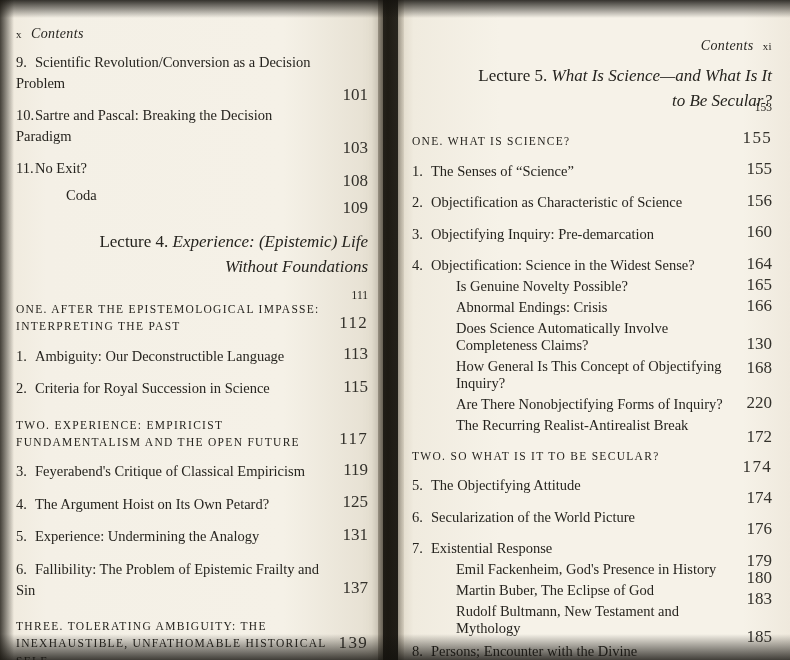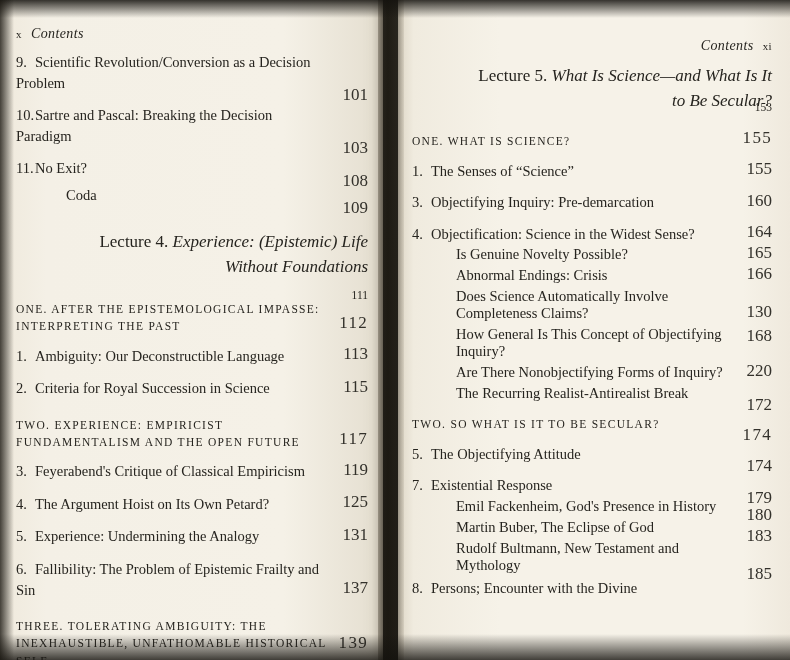--- a/index.html
+++ b/index.html
@@ -234,20 +234,24 @@
       <div class="sechead" style="margin-top:20px">
         <span>ONE. WHAT IS SCIENCE?</span>
         <span class="pg" style="bottom:0">155</span>
       </div>
 
       <div class="entry" style="margin-bottom:11px">
         <span class="num">1.</span><span>The Senses of “Science”</span>
         <span class="pg" style="bottom:0">155</span>
       </div>
       <div class="entry" style="margin-bottom:11px">
+        <span class="num">2.</span><span>Objectification as Characteristic of Science</span>
+        <span class="pg" style="bottom:0">156</span>
+      </div>
+      <div class="entry" style="margin-bottom:11px">
         <span class="num">3.</span><span>Objectifying Inquiry: Pre-demarcation</span>
         <span class="pg" style="bottom:0">160</span>
       </div>
       <div class="entry" style="margin-bottom:2px">
         <span class="num">4.</span><span>Objectification: Science in the Widest Sense?</span>
         <span class="pg" style="bottom:0">164</span>
       </div>
       <div class="sub">
         <span>Is Genuine Novelty Possible?</span>
         <span class="pg" style="bottom:0">165</span>
@@ -274,20 +278,24 @@
       </div>
 
       <div class="sechead" style="margin-top:14px">
         <span>TWO. SO WHAT IS IT TO BE SECULAR?</span>
         <span class="pg" style="bottom:-14px">174</span>
       </div>
 
       <div class="entry" style="margin-bottom:11px">
         <span class="num">5.</span><span>The Objectifying Attitude</span>
         <span class="pg" style="bottom:-14px">174</span>
+      </div>
+      <div class="entry" style="margin-bottom:11px">
+        <span class="num">6.</span><span>Secularization of the World Picture</span>
+        <span class="pg" style="bottom:-14px">176</span>
       </div>
       <div class="entry" style="margin-bottom:2px">
         <span class="num">7.</span><span>Existential Response</span>
         <span class="pg" style="bottom:-14px">179</span>
       </div>
       <div class="sub">
         <span>Emil Fackenheim, </span><span class="ital">God's Presence in History</span>
         <span class="pg" style="bottom:-10px">180</span>
       </div>
       <div class="sub">

